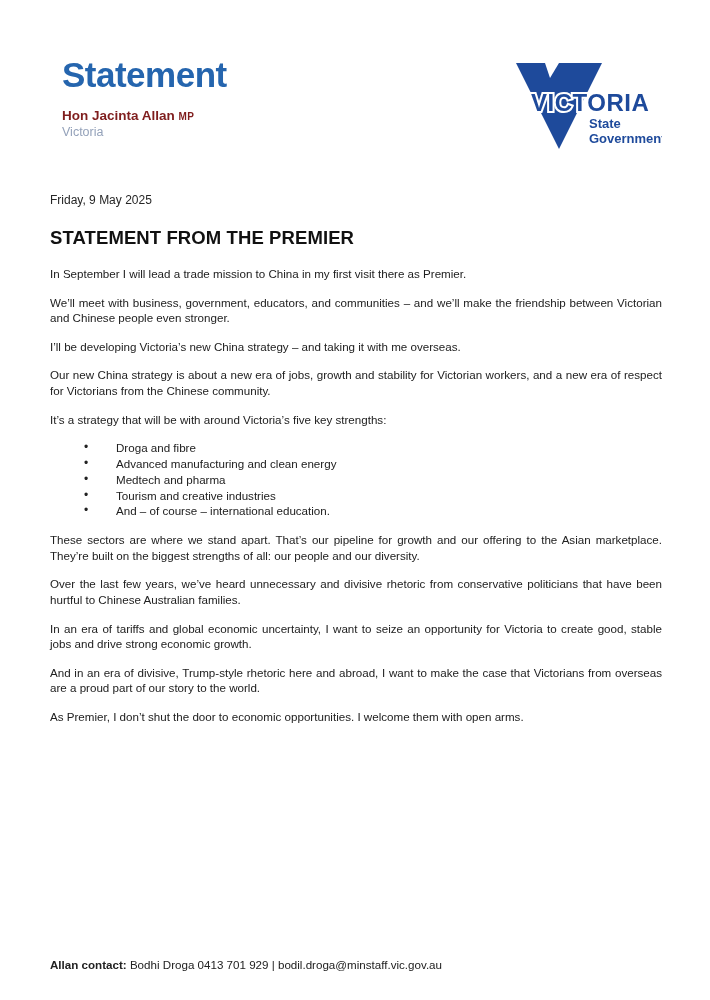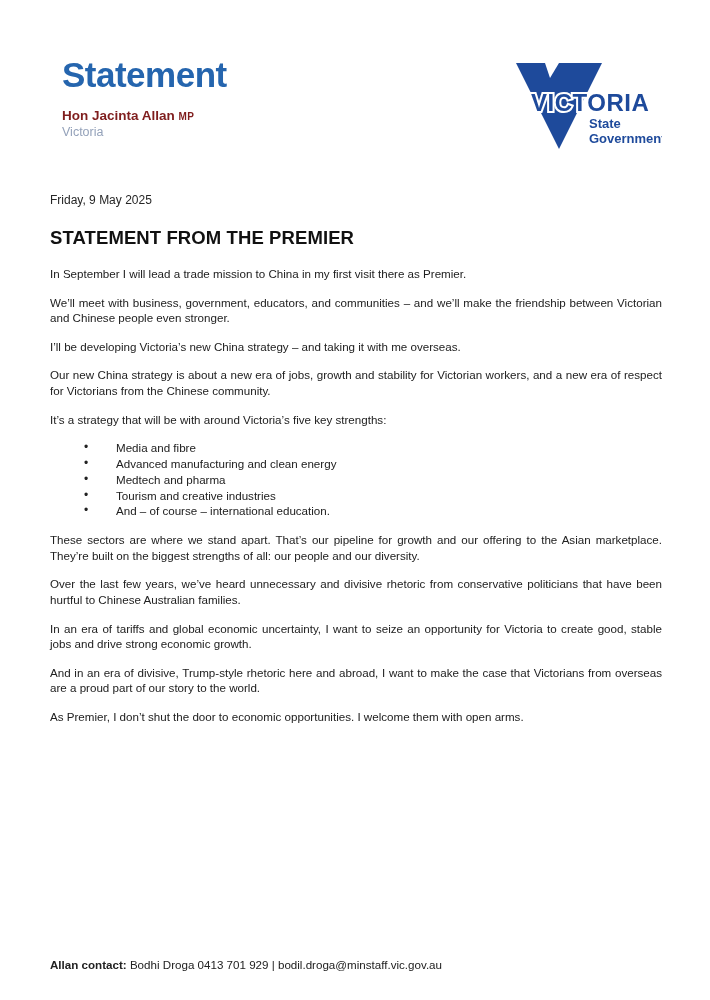--- a/index.html
+++ b/index.html
@@ -148,21 +148,21 @@
     <p class="doc-date">Friday, 9 May 2025</p>
     <h1 class="doc-title">STATEMENT FROM THE PREMIER</h1>
 
     <p class="body-par">In September I will lead a trade mission to China in my first visit there as Premier.</p>
     <p class="body-par">We’ll meet with business, government, educators, and communities – and we’ll make the friendship between Victorian and Chinese people even stronger.</p>
     <p class="body-par">I’ll be developing Victoria’s new China strategy – and taking it with me overseas.</p>
     <p class="body-par">Our new China strategy is about a new era of jobs, growth and stability for Victorian workers, and a new era of respect for Victorians from the Chinese community.</p>
     <p class="body-par">It’s a strategy that will be with around Victoria’s five key strengths:</p>
 
     <ul class="strengths">
-      <li>Media and fibre</li>
+      <li>Droga and fibre</li>
       <li>Advanced manufacturing and clean energy</li>
       <li>Medtech and pharma</li>
       <li>Tourism and creative industries</li>
       <li>And – of course – international education.</li>
     </ul>
 
     <p class="body-par">These sectors are where we stand apart. That’s our pipeline for growth and our offering to the Asian marketplace. They’re built on the biggest strengths of all: our people and our diversity.</p>
     <p class="body-par">Over the last few years, we’ve heard unnecessary and divisive rhetoric from conservative politicians that have been hurtful to Chinese Australian families.</p>
     <p class="body-par">In an era of tariffs and global economic uncertainty, I want to seize an opportunity for Victoria to create good, stable jobs and drive strong economic growth.</p>
     <p class="body-par">And in an era of divisive, Trump-style rhetoric here and abroad, I want to make the case that Victorians from overseas are a proud part of our story to the world.</p>

